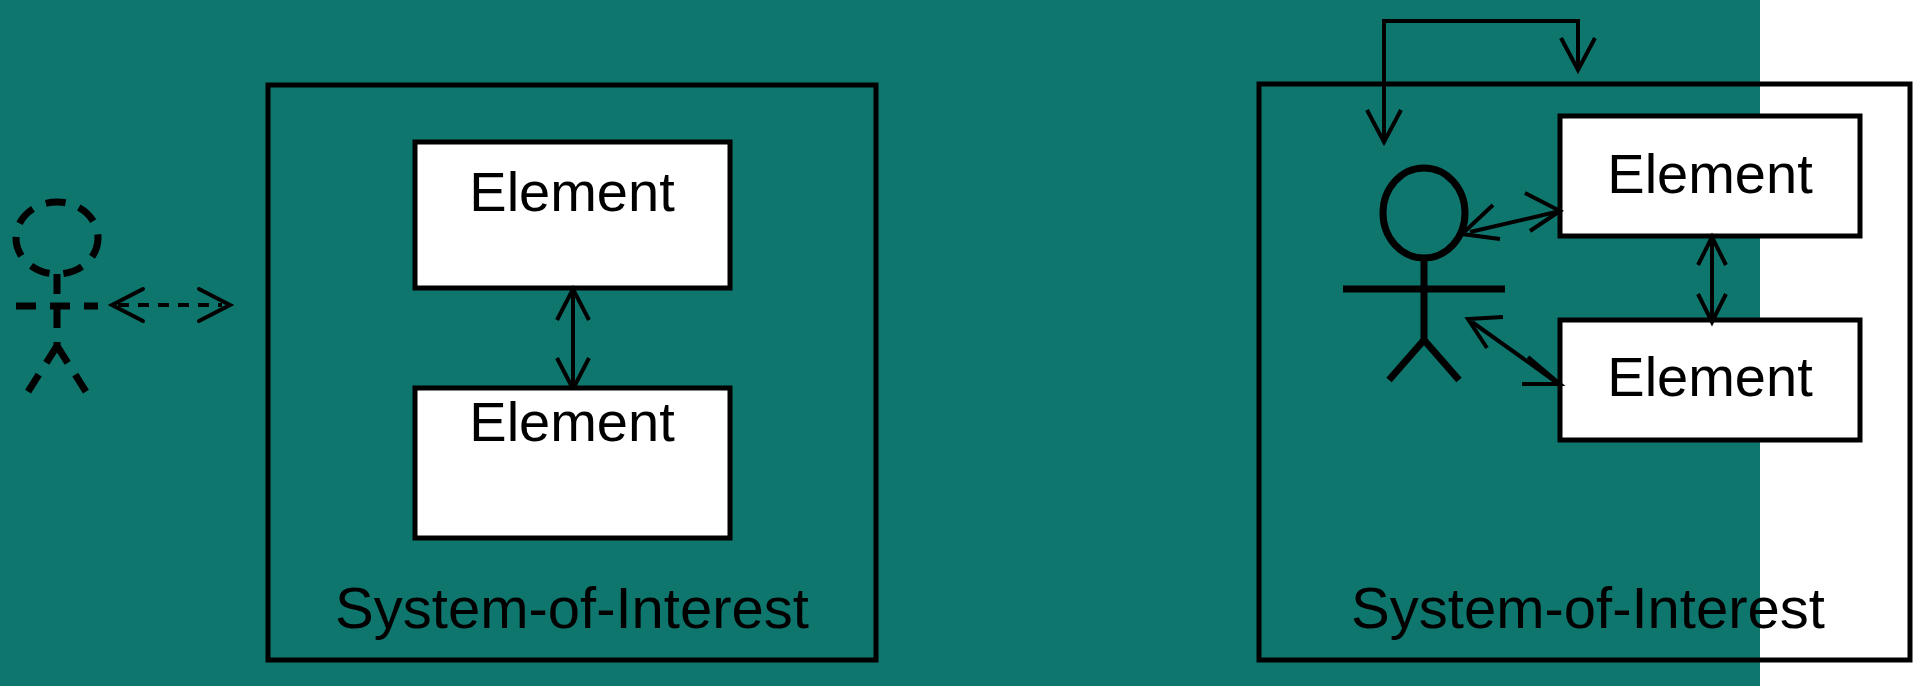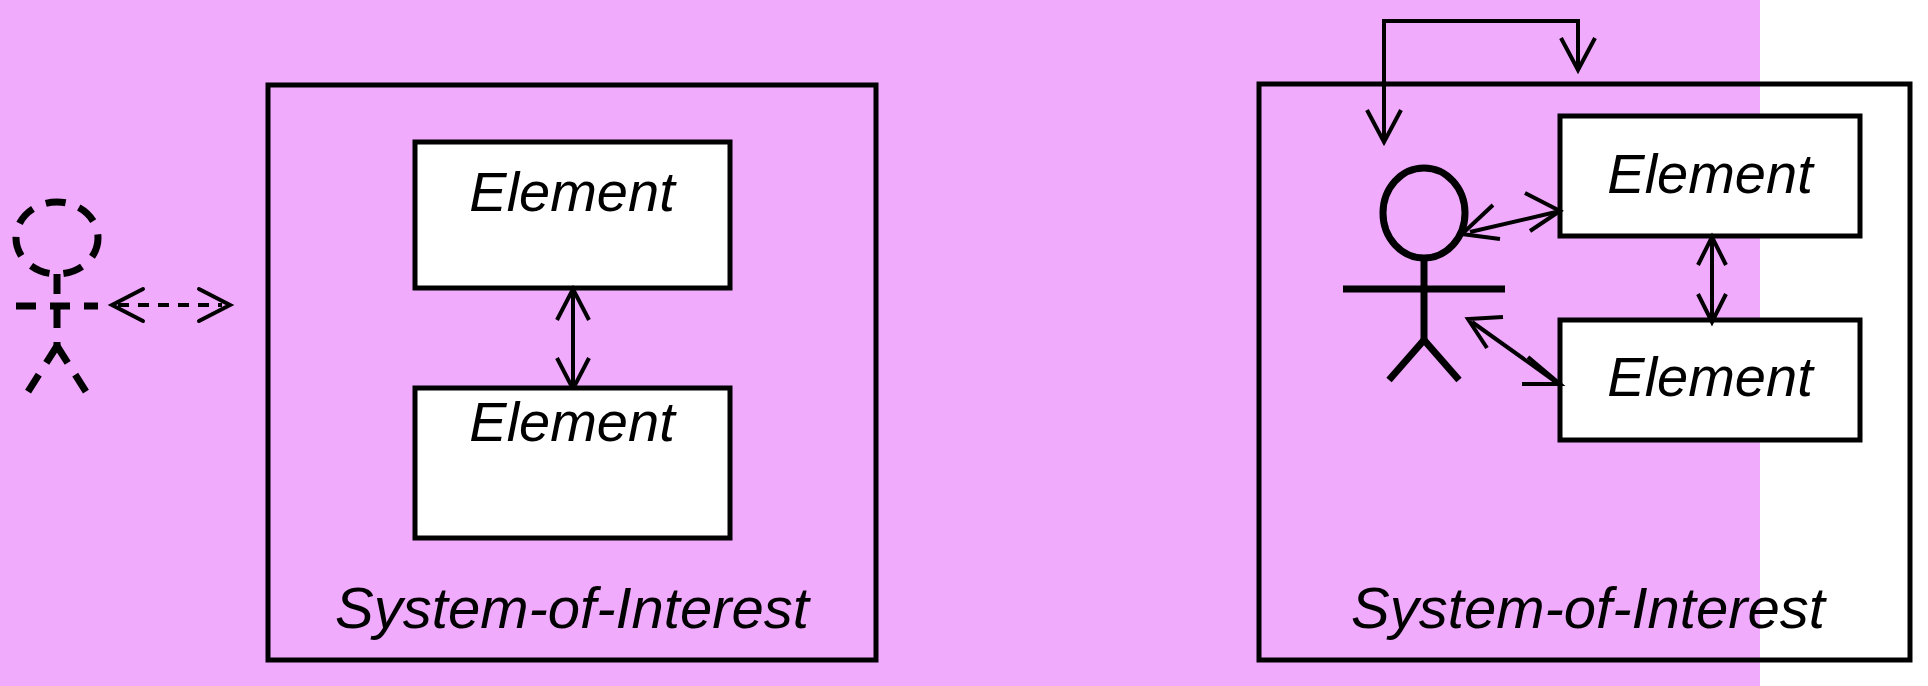--- a/index.html
+++ b/index.html
@@ -11,22 +11,21 @@
   body {
     font-family: "Liberation Sans", sans-serif;
     width: 1928px;
     height: 686px;
     overflow: hidden;
   }
   #diagram-root {
     position: relative;
     width: 1760px;
     height: 686px;
-    background: #f0abfc;
-    font-style: italic;
+    background: #0f766e;
   }
   #diagram-svg {
     position: absolute;
     left: 0;
     top: 0;
     width: 1928px;
     height: 686px;
     display: block;
   }
   .panel-label-text {

